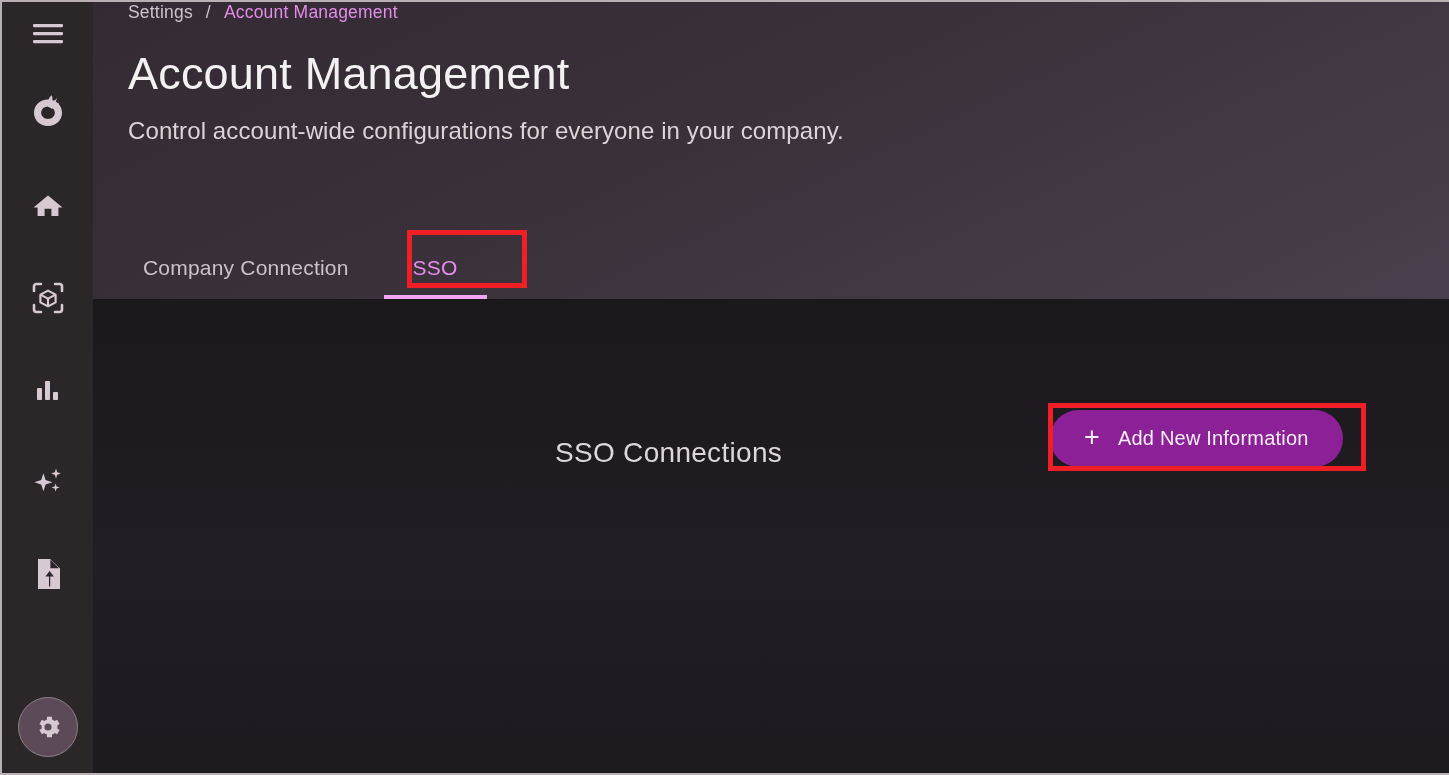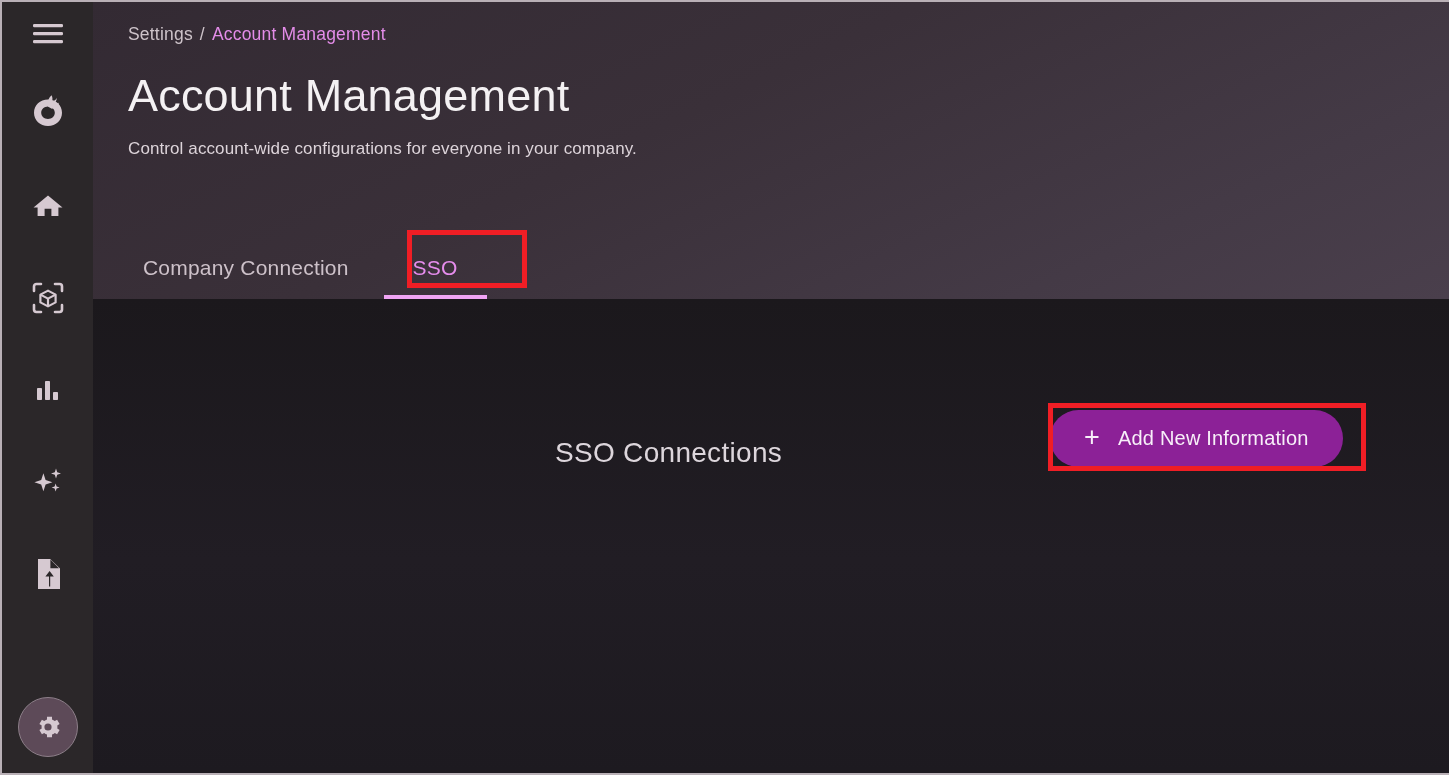--- a/index.html
+++ b/index.html
@@ -80,41 +80,40 @@
     position: relative;
     background:
       linear-gradient(155deg, #332a33 0%, #3a3039 42%, #443a46 78%, #4a3f4c 100%);
     padding: 0 0 0 35px;
     overflow: visible;
   }
 
   #breadcrumb {
     display: flex;
     align-items: center;
-    gap: 7px;
-    padding-top: 22px;
+    gap: 13px;
     font-size: 17.5px;
     letter-spacing: 0.2px;
   }
   #breadcrumb .crumb-root { color: #cdc3c9; }
   #breadcrumb .crumb-sep  { color: #cdc3c9; font-weight: 300; }
   #breadcrumb .crumb-cur  { color: #e38ce8; }
 
   #page-title {
     margin-top: 27px;
     font-size: 45px;
     font-weight: 300;
     color: #f4f1f3;
     letter-spacing: 0.2px;
     line-height: 1.05;
   }
 
   #page-subtitle {
     margin-top: 20px;
-    font-size: 17px;
+    font-size: 24px;
     font-weight: 300;
     color: #ddd4da;
     letter-spacing: 0.1px;
   }
 
   #tabs {
     position: absolute;
     left: 18px;
     bottom: 0;
     display: flex;

